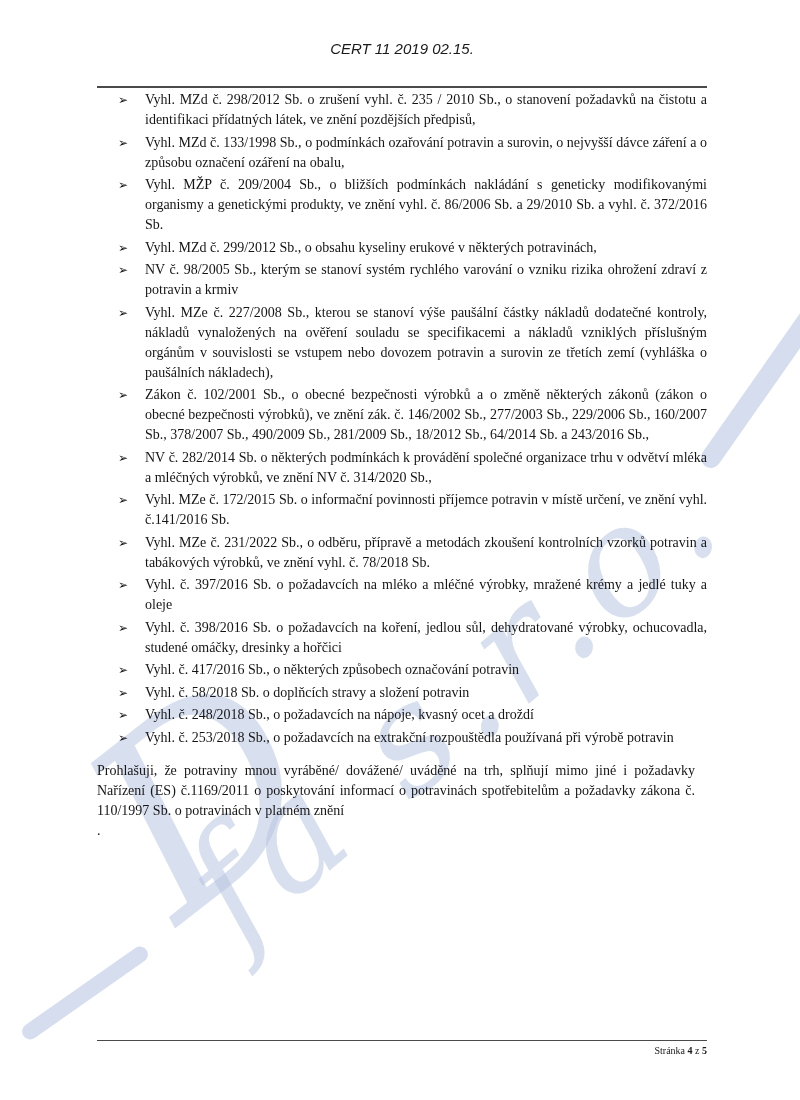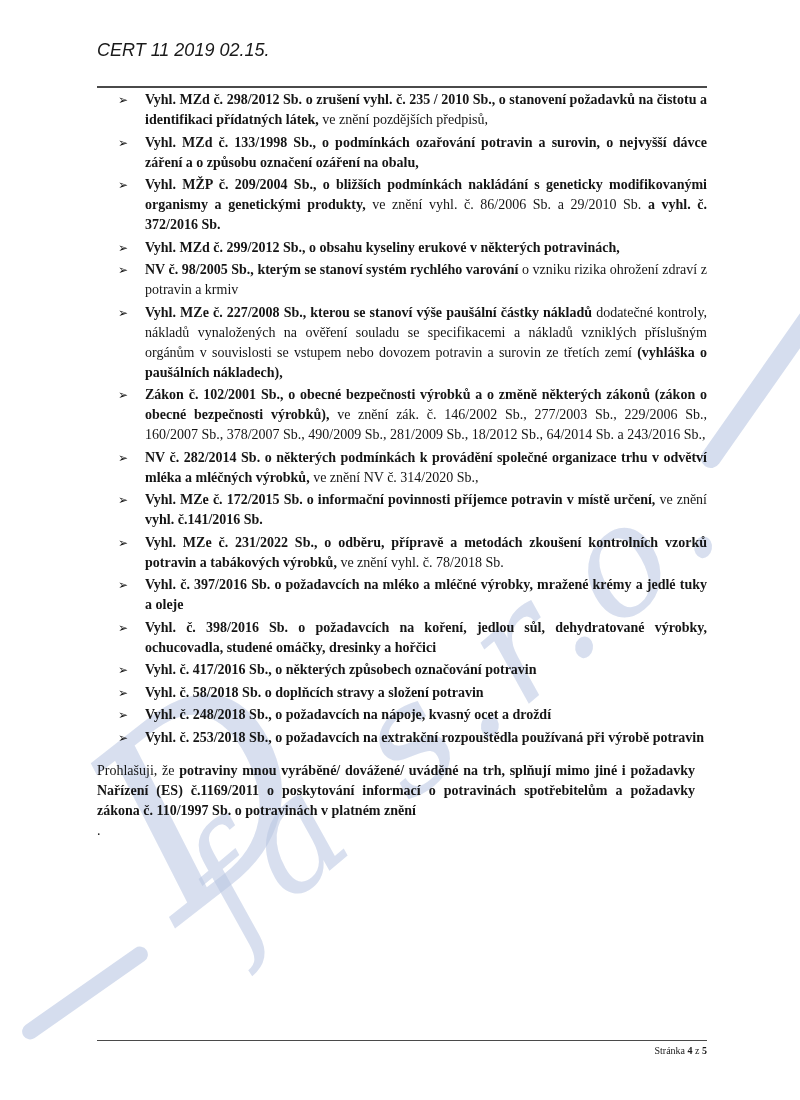--- a/index.html
+++ b/index.html
@@ -24,36 +24,36 @@
     font-size:250px;color:var(--wm,#b9c6e2);opacity:.55;line-height:1;
   }
   .wm-stroke{
     position:absolute;background:var(--wm,#b9c6e2);opacity:.6;border-radius:12px;
   }
   .wm-stroke.s1{left:655px;top:360px;width:235px;height:20px;transform:rotate(-55deg);}
   .wm-stroke.s2{left:10px;top:985px;width:150px;height:16px;transform:rotate(-35deg);}
   
   .content{position:absolute;left:97px;top:0;width:610px;z-index:1;}
   .doc-code{
-    position:absolute;top:40px;left:0;width:610px;text-align:left;
+    position:absolute;top:40px;left:0;width:610px;text-align:center;
     font-family:"Liberation Sans", sans-serif;font-style:italic;
-    font-size:18px;color:#1a1a1a;
+    font-size:15px;color:#1a1a1a;
   }
   .header-rule{position:absolute;top:86px;left:0;width:610px;height:2px;background:#4a4a4a;}
   .flow{position:absolute;top:90px;left:0;width:610px;}
   .item{display:flex;margin:0 0 2.5px 0;}
   .bullet{
     flex:0 0 48px;box-sizing:border-box;padding-left:21px;
     font-family:"DejaVu Sans", "Liberation Sans", sans-serif;
     font-size:12px;line-height:20px;color:#111;
   }
   .item-text{
     flex:1;font-size:14px;line-height:20px;text-align:justify;
   }
-  .item-text b, .para b{font-weight:bold;}
+  .item-text b, .para b{font-weight:normal;}
   .declarations{margin-top:13px;}
   .para{margin:0 12px 14px 0;font-size:14px;line-height:20px;text-align:justify;}
   .para.dot-line{margin:-12px 0 2px 0;line-height:15px;text-align:left;}
   
   .footer-rule{position:absolute;top:1040px;left:97px;width:610px;height:1px;background:#4a4a4a;z-index:1;}
   .page-footer{
     position:absolute;top:1045px;left:97px;width:610px;text-align:right;z-index:1;
     font-family:Liberation Serif, serif;font-size:10px;color:#1a1a1a;
   }
 </style>

